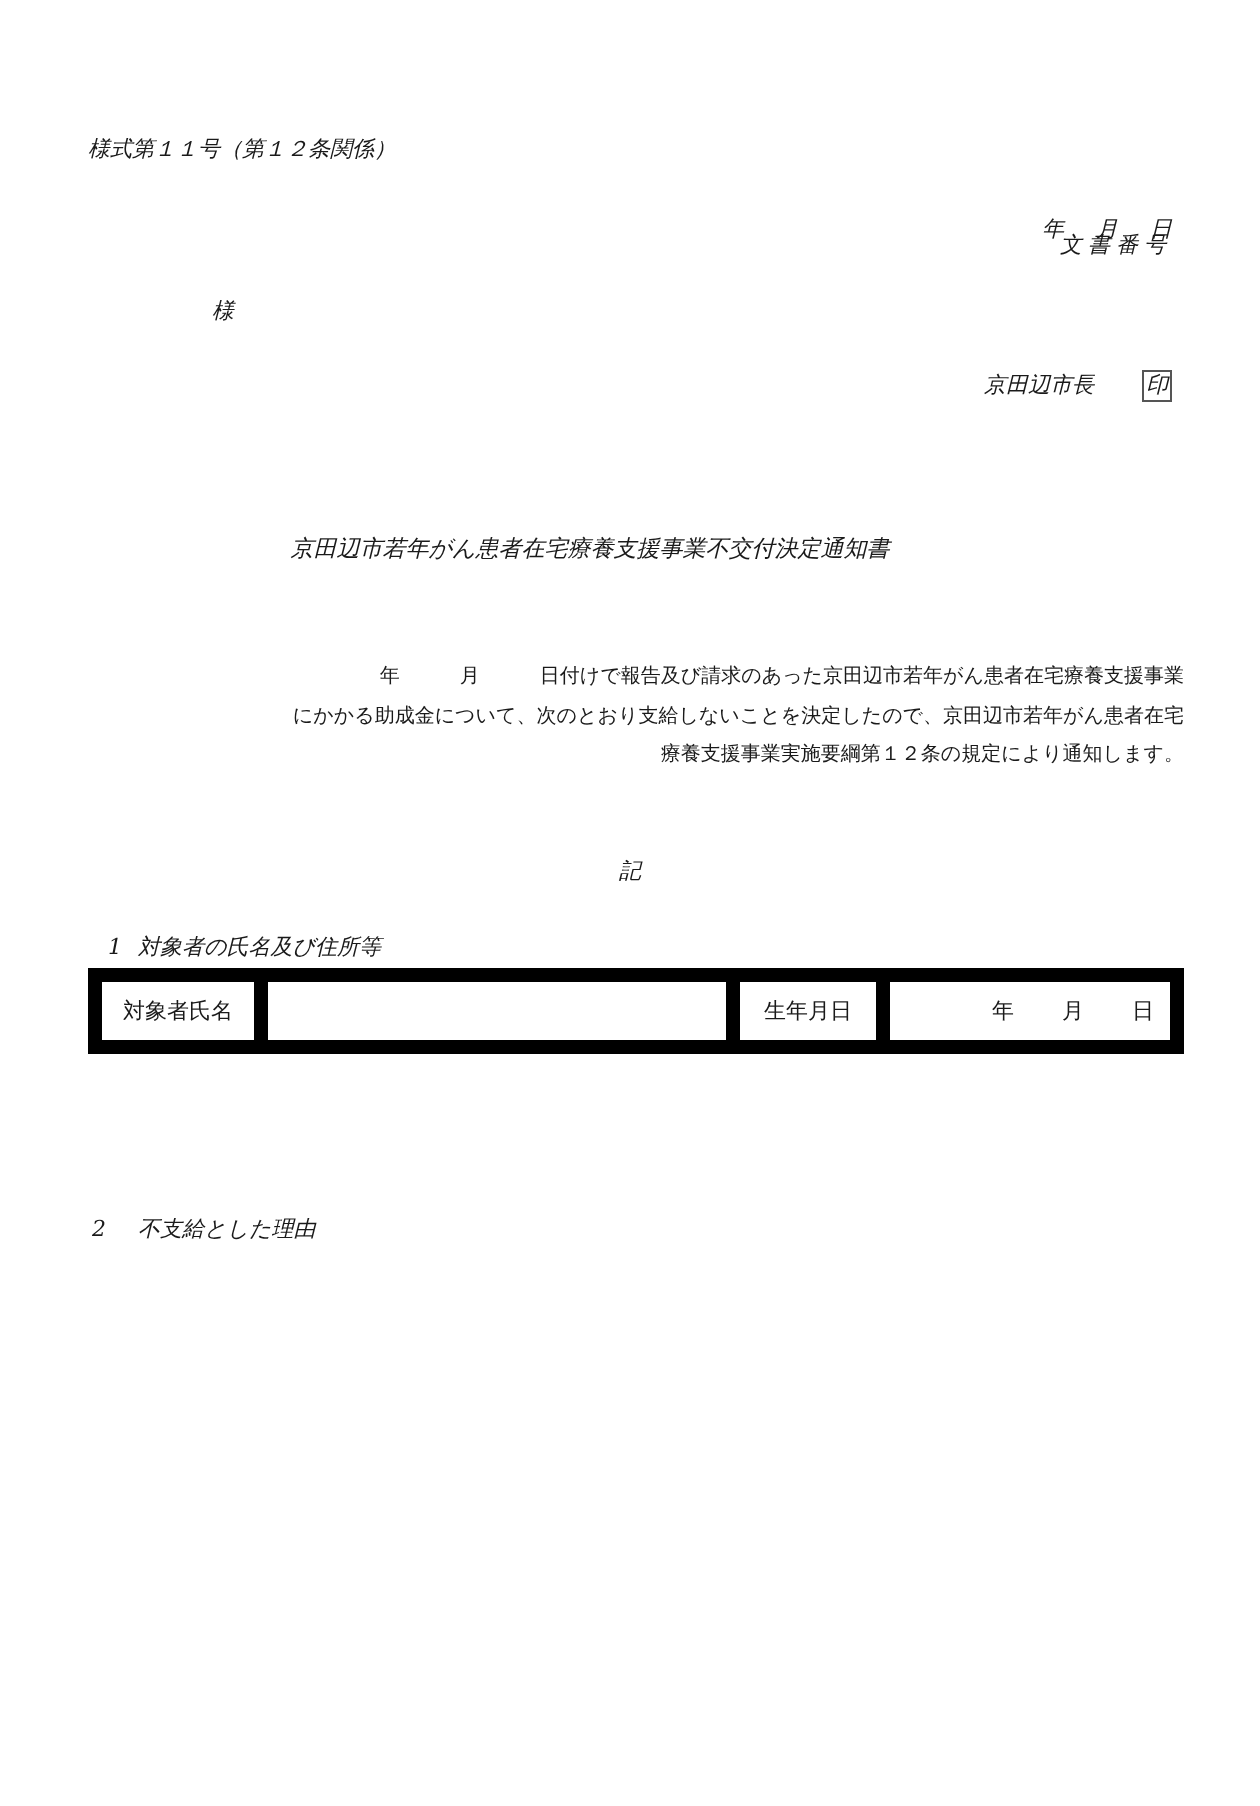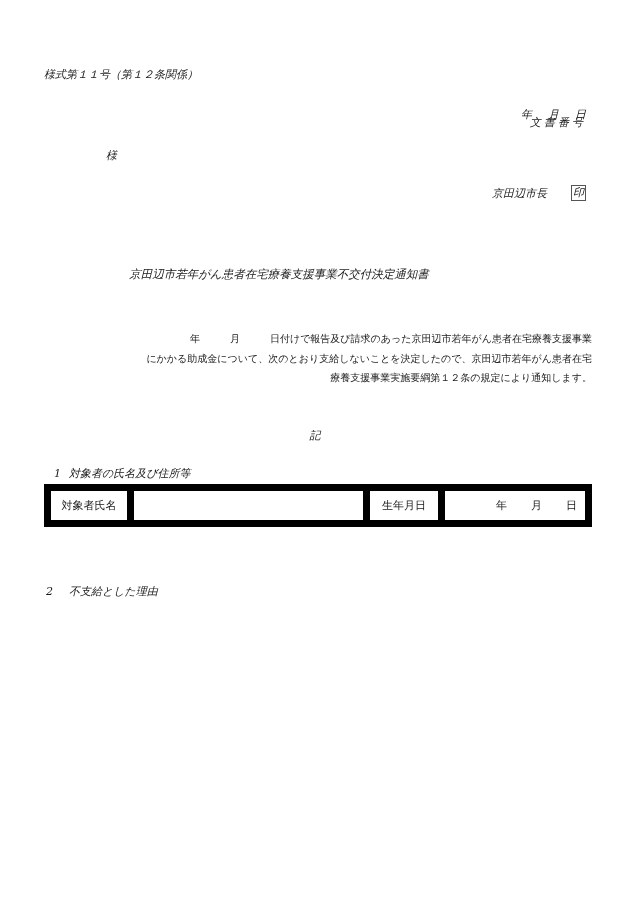--- a/index.html
+++ b/index.html
@@ -8,36 +8,36 @@
       font-family: "DejaVu Serif", "Liberation Serif", serif;
       color: #1a1a1a; font-size: 11px;
     }
     .abs { position: absolute; white-space: nowrap; font-style: italic; }
     .form-no { left: 44px; top: 67px; }
     .docnum { right: 44px; top: 87px; letter-spacing: 3px; margin-top: 28px; }
     .date-header { right: 44px; top: 107px; }
     .date-header span { display: inline-block; }
     .date-header .gap { width: 16px; }
     .addressee { left: 106px; top: 148px; }
-    .issuer { right: 44px; top: 185px; display: flex; align-items: center; margin-left: 14px; }
+    .issuer { right: 44px; top: 185px; display: flex; align-items: flex-start; margin-left: 14px; }
     .issuer .seal {
       display: inline-block; margin-left: 24px; border: 1px solid #555;
       padding: 0 1px; line-height: 14px; font-size: 11px;
     }
-    .title { left: 0; width: 558px; text-align: center; top: 267px; font-size: 11.5px; }
+    .title { left: 0; width: 558px; text-align: center; top: 267px; font-size: 11.5px; padding-left: 16px; }
     .body-text {
       position: absolute; left: 44px; top: 329px; width: 548px;
       line-height: 19.5px; font-size: 10px; white-space: normal; text-align: right;
     }
     .body-text .indent { display: inline-block; width: 62px; }
     .body-text .g1 { display: inline-block; width: 30px; }
     .body-text .g2 { display: inline-block; width: 30px; }
     .ki { left: 0; width: 630px; text-align: center; top: 428px; }
     .sec1 { left: 46px; top: 466px; text-align: center; }
-    .sec2 { left: 46px; top: 584px; }
+    .sec2 { left: 46px; top: 607px; }
     .sec-num { display: inline-block; width: 23px; }
     table.info {
       position: absolute; left: 44px; top: 484px; width: 548px;
       border-collapse: collapse; font-size: 11px;
     }
     table.info td { border: 7px solid #000000; padding: 0; vertical-align: middle; }
     table.info tr.r1 td { height: 29px; }
     table.info tr.r2 td { height: 40px; }
     td.lbl { width: 76px; text-align: center; }
     td.lbl2 { width: 68px; text-align: center; }

